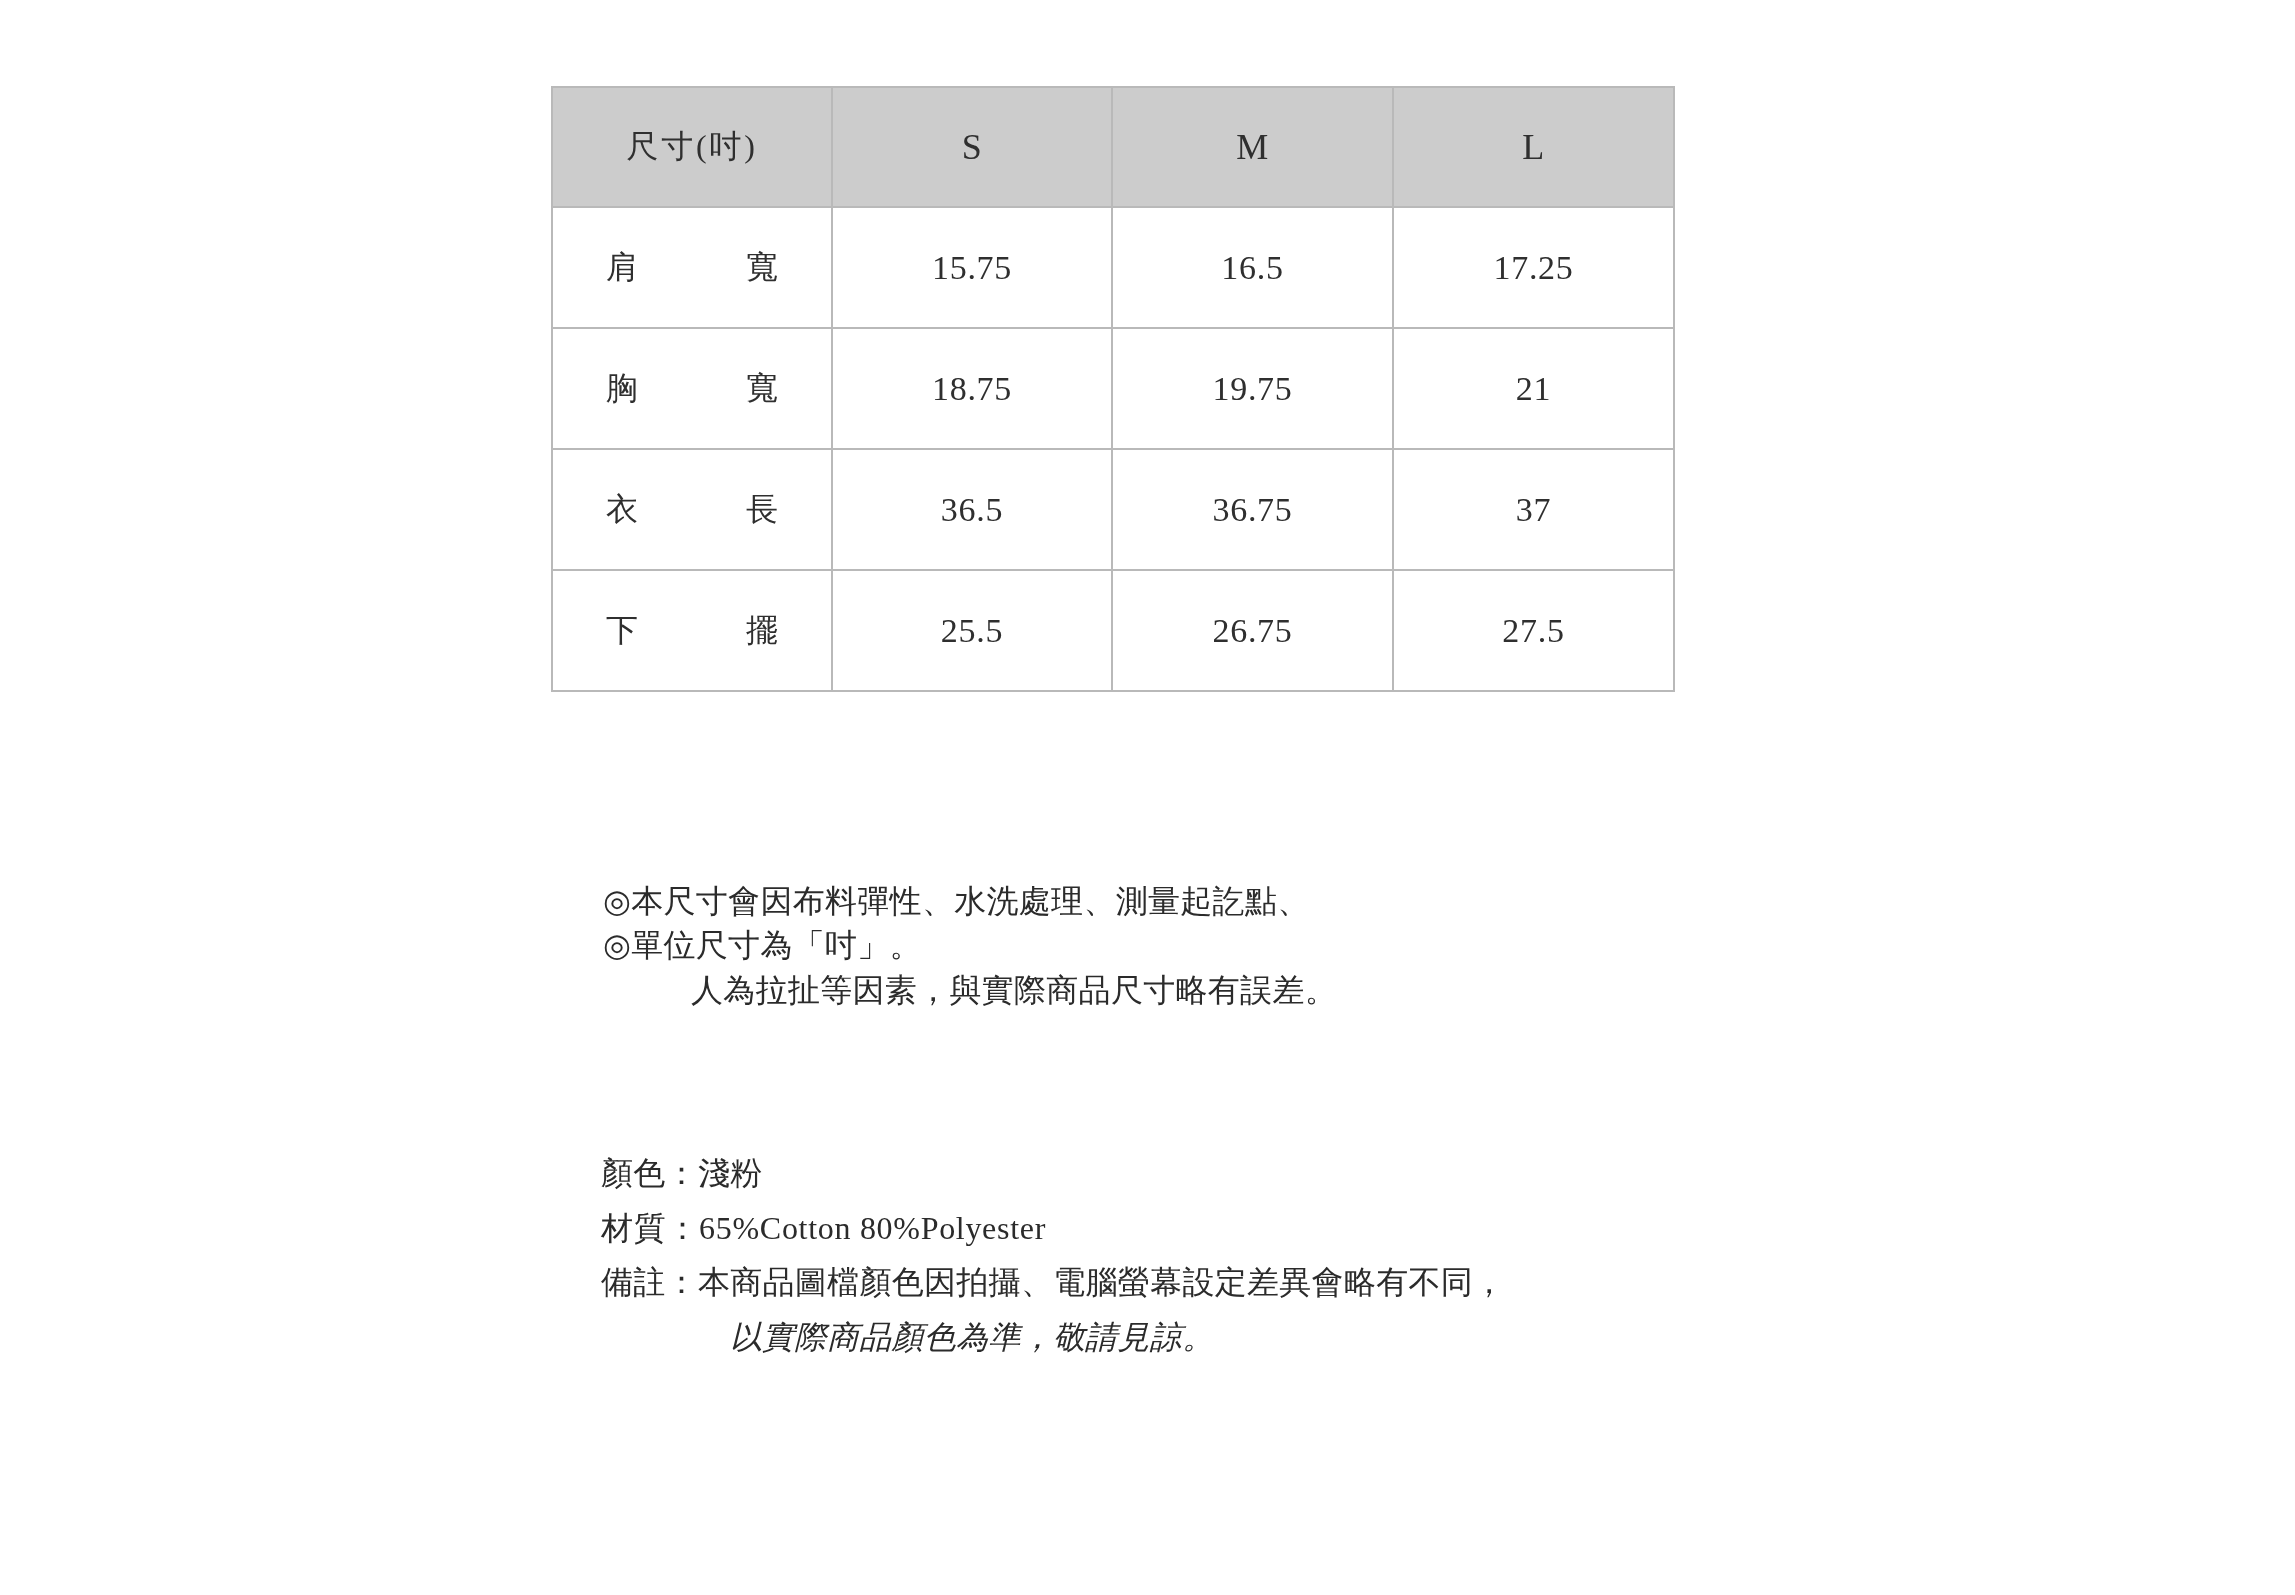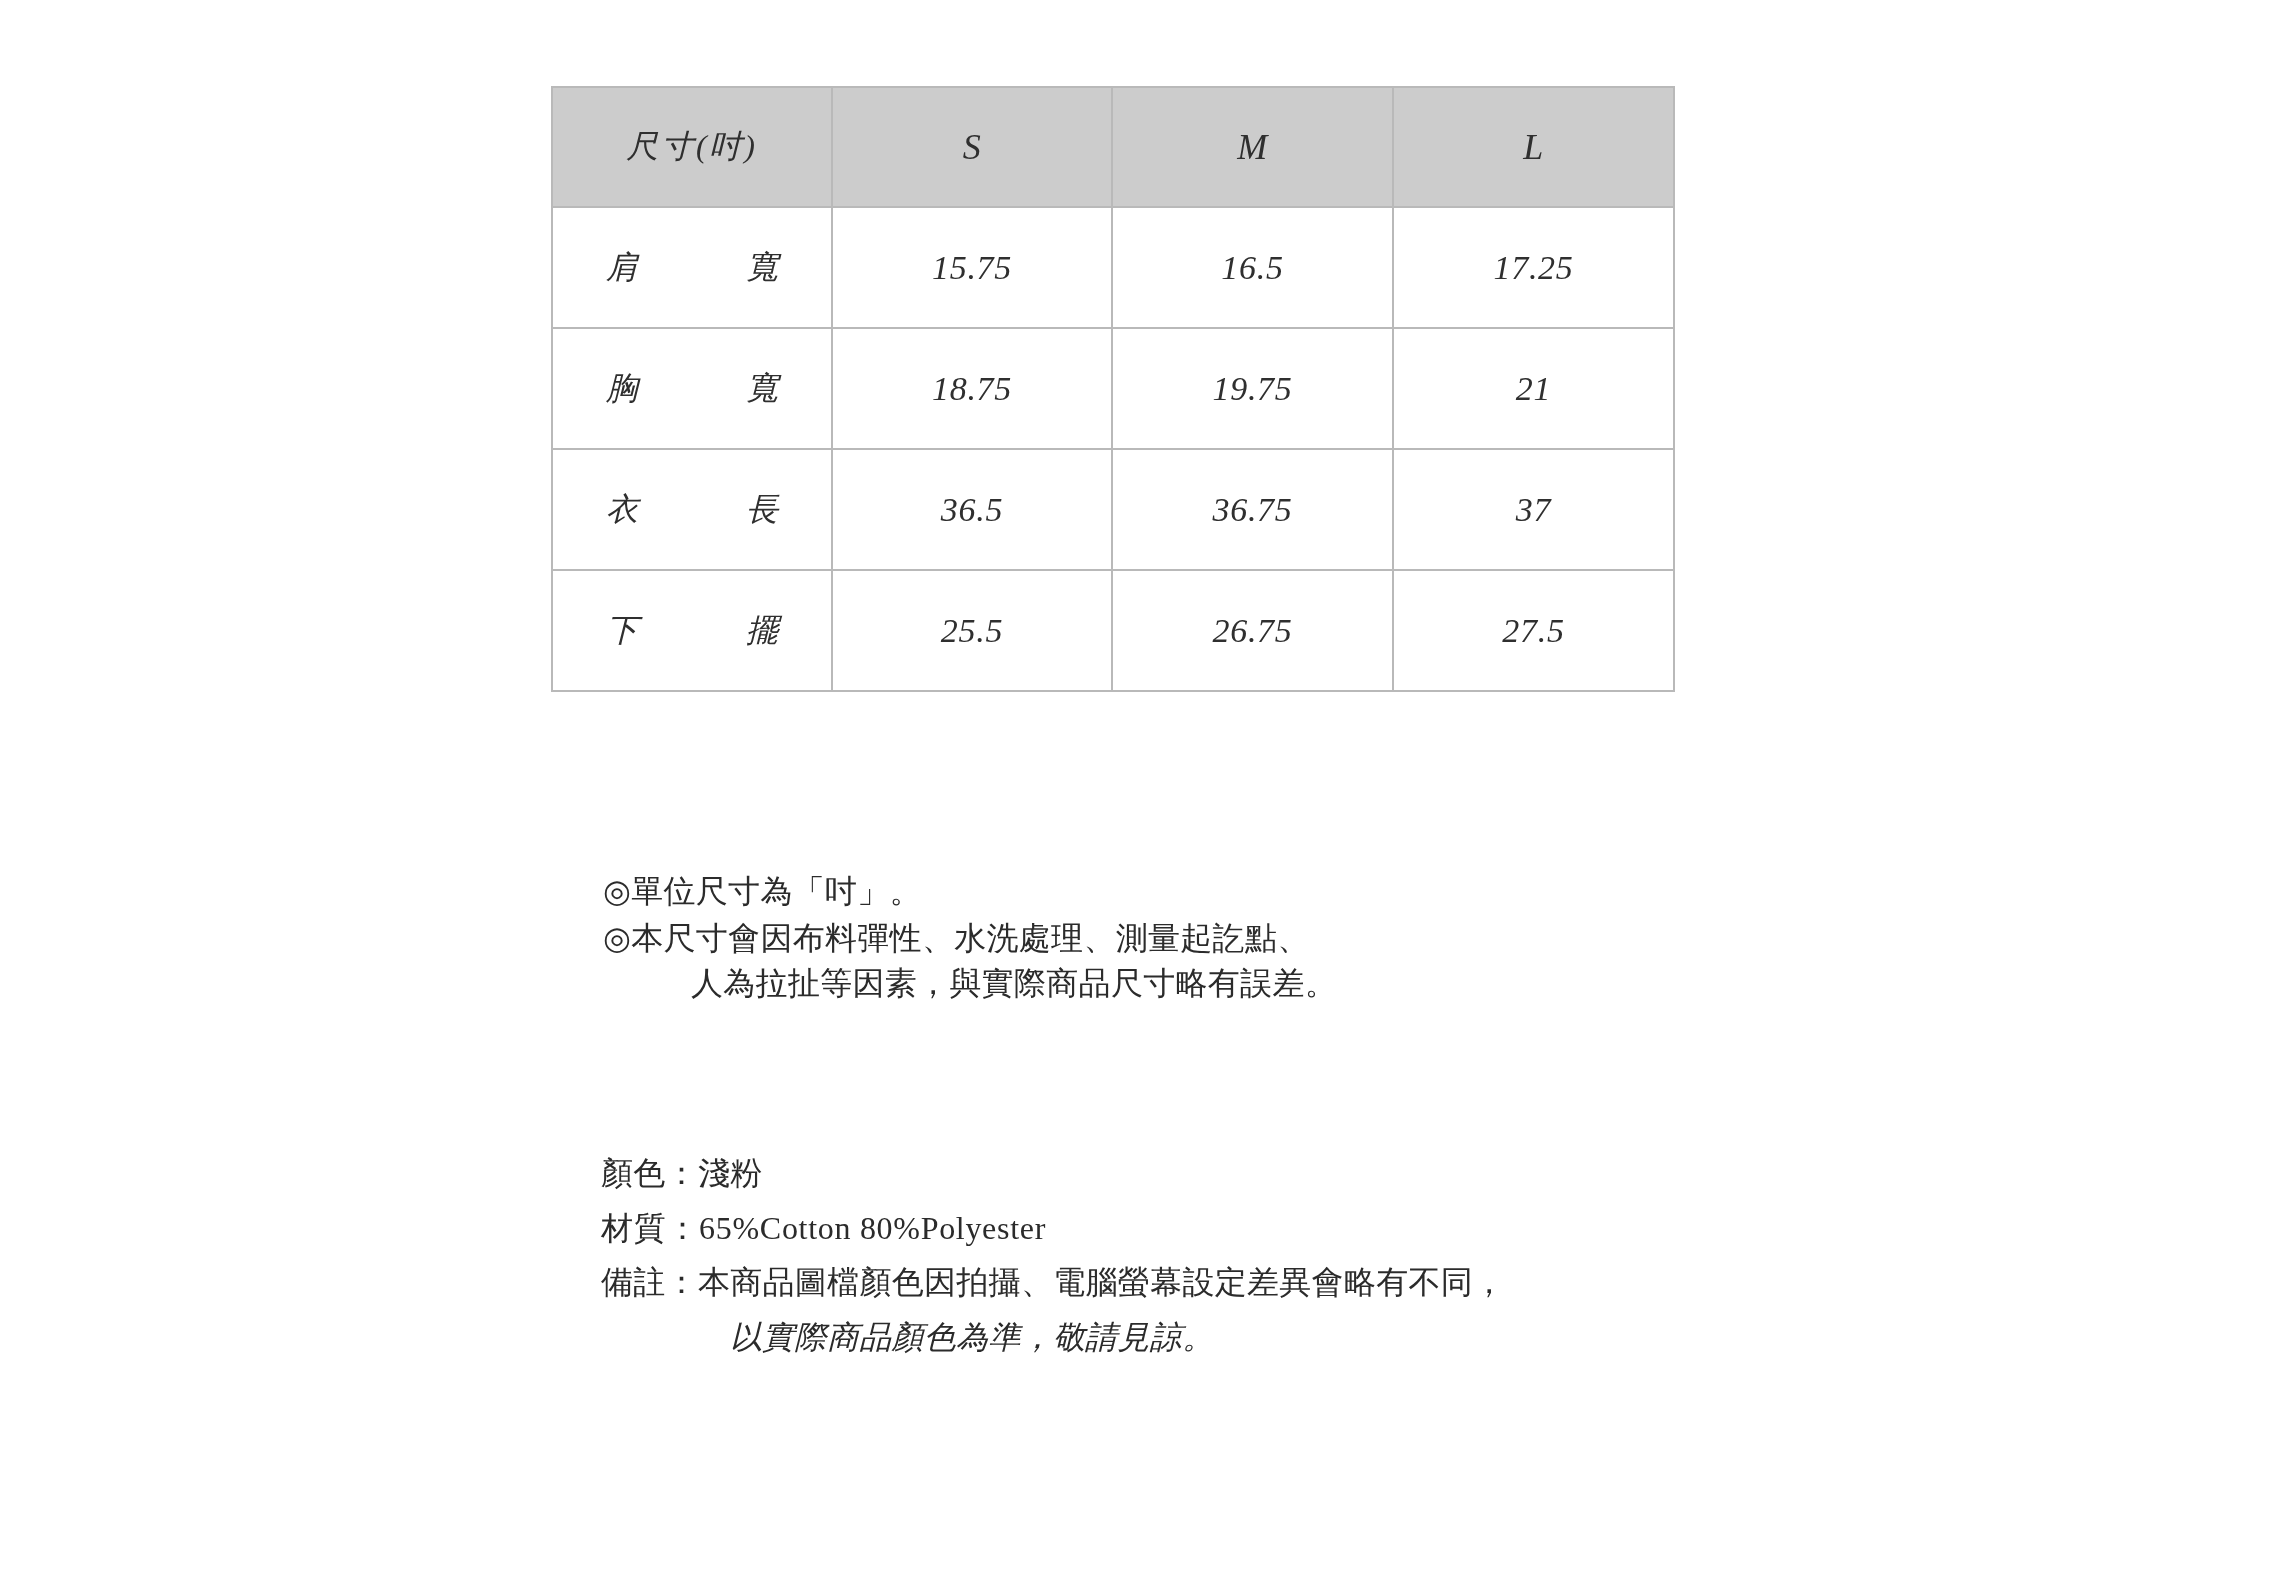--- a/index.html
+++ b/index.html
@@ -20,21 +20,20 @@
   #size-table-wrap {
     position: absolute;
     left: 551px;
     top: 86px;
     width: 1123px;
   }
   table.size-table {
     border-collapse: collapse;
     table-layout: fixed;
     width: 1123px;
-    font-style: italic;
   }
   table.size-table col.c1 { width: 280px; }
   table.size-table col.c2 { width: 280px; }
   table.size-table col.c3 { width: 281px; }
   table.size-table col.c4 { width: 281px; }
 
   table.size-table th,
   table.size-table td {
     border: 2.1px solid #b9b9b9;
     text-align: center;
@@ -199,22 +198,22 @@
         </td>
         <td>
           <span class="cell-num">27.5</span>
         </td>
       </tr>
     </tbody>
   </table>
 </div>
 
 <div id="notes">
+  <p class="note-line bullet gap-top">◎本尺寸會因布料彈性、水洗處理、測量起訖點、</p>
   <p class="note-line bullet">◎單位尺寸為「吋」。</p>
-  <p class="note-line bullet gap-top">◎本尺寸會因布料彈性、水洗處理、測量起訖點、</p>
   <p class="note-line indent">人為拉扯等因素，與實際商品尺寸略有誤差。</p>
 </div>
 
 <div id="info">
   <p class="info-line">顏色：淺粉</p>
   <p class="info-line mono-latin">材質：65%Cotton 80%Polyester</p>
   <p class="info-line">備註：本商品圖檔顏色因拍攝、電腦螢幕設定差異會略有不同，</p>
   <p class="info-line indent">以實際商品顏色為準，敬請見諒。</p>
 </div>
 

